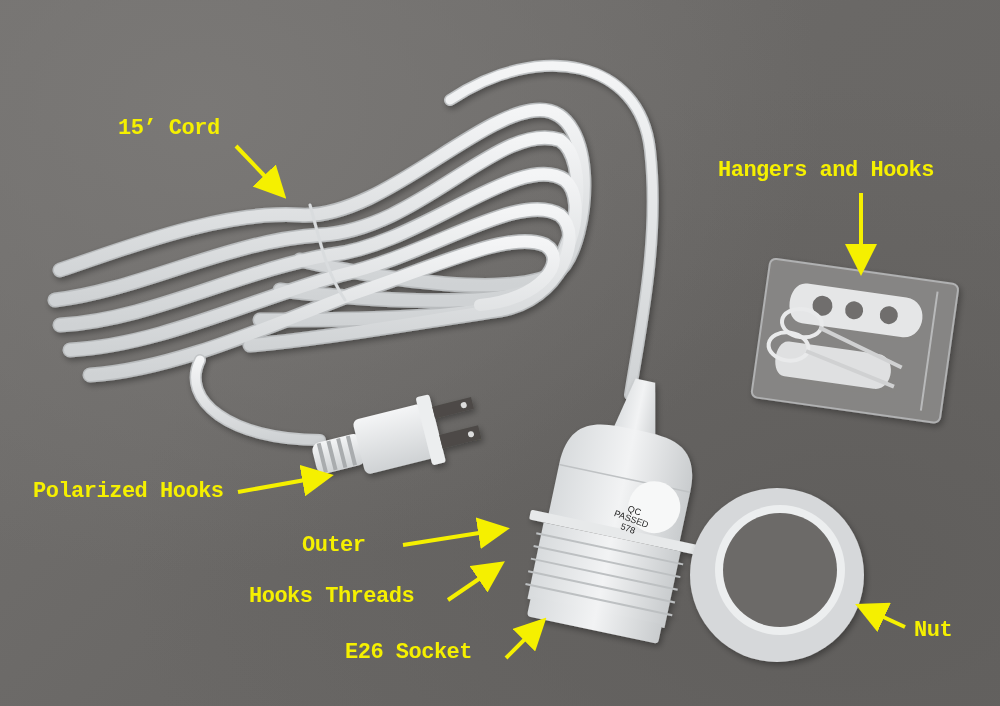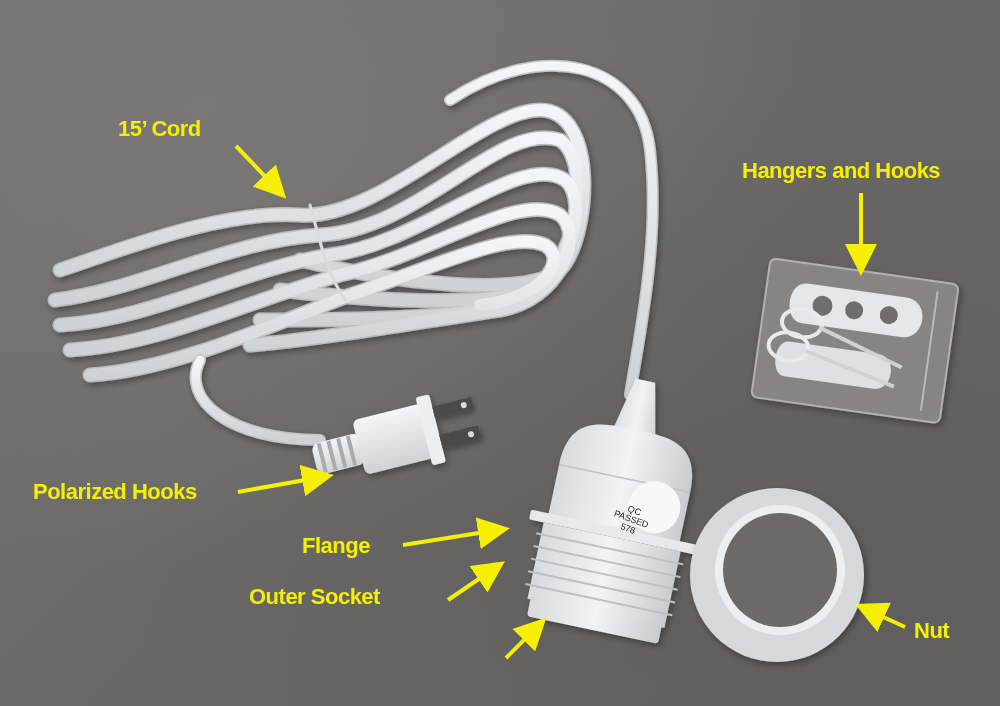--- a/index.html
+++ b/index.html
@@ -7,21 +7,21 @@
     .stage {
       position: relative; width: 1000px; height: 706px; overflow: hidden;
       background:
         radial-gradient(ellipse at 20% 15%, #7a7876 0%, rgba(0,0,0,0) 55%),
         radial-gradient(ellipse at 85% 80%, #605e5c 0%, rgba(0,0,0,0) 60%),
         linear-gradient(135deg, #747270 0%, #6a6866 50%, #676563 100%);
     }
     svg.scene { position: absolute; left: 0; top: 0; }
     .label {
       position: absolute;
-      font-family: Liberation Sans, sans-serif;
+      font-family: Liberation Mono, monospace;
       font-weight: bold;
       color: #f5f000;
       font-size: 22px;
       letter-spacing: -0.5px;
       white-space: nowrap;
       line-height: 1;
     }
     .sticker-text {
       position: absolute;
       font-family: "Liberation Sans", sans-serif;
@@ -155,19 +155,20 @@
     </g>
   </svg>
 
   <div class="sticker-text" style="left:606px; top:506px; width:50px;">
     <div>QC</div>
     <div>PASSED</div>
     <div>578</div>
   </div>
 
   <div class="label" style="left:118px; top:118px;">15’ Cord</div>
-  <div class="label" style="left:718px; top:160px;margin-left:24px;">Hangers and Hooks</div>
+  <div class="label" style="left:718px; top:160px;">Hangers and Hooks</div>
   <div class="label" style="left:33px; top:481px;">Polarized Hooks</div>
-  <div class="label" style="left:302px; top:535px;">Flange</div>
-  <div class="label" style="left:249px; top:586px;">Outer Socket</div>
+  <div class="label" style="left:302px; top:535px;">Outer</div>
+  <div class="label" style="left:249px; top:586px;">Hooks Threads</div>
+  <div class="label" style="left:345px; top:642px;">E26 Socket</div>
   <div class="label" style="left:914px; top:620px;text-align:center;">Nut</div>
 
 </div>
 
 </body></html>

